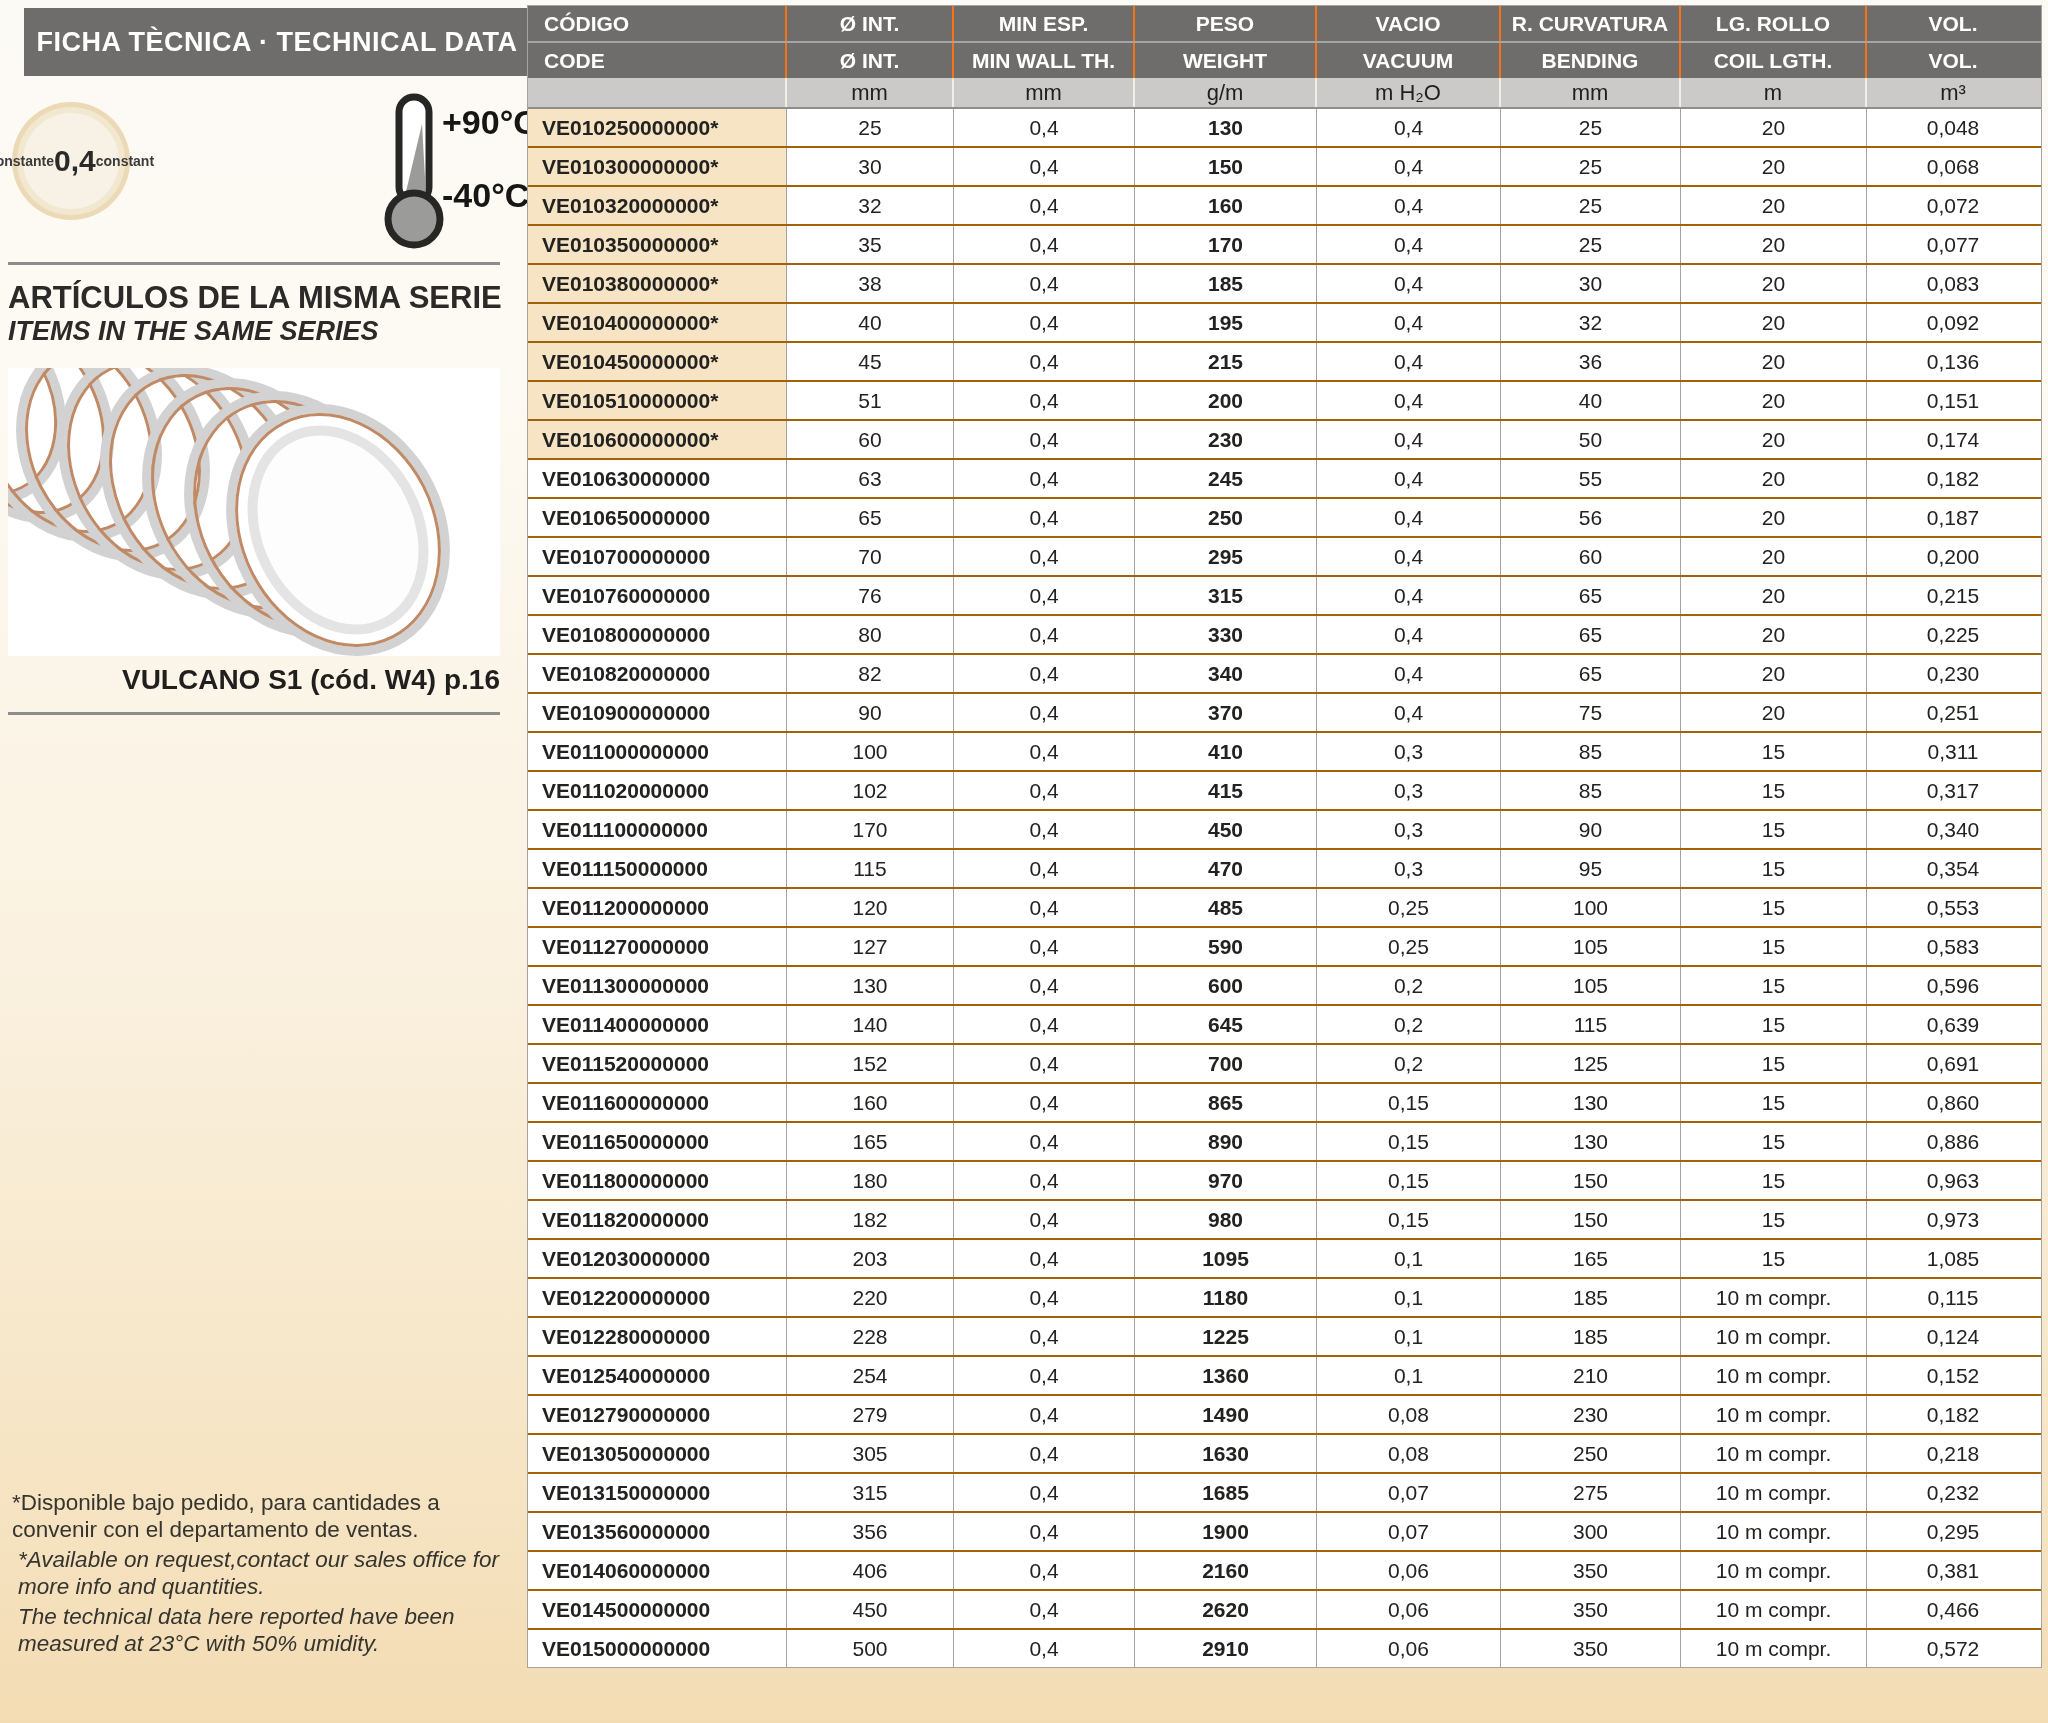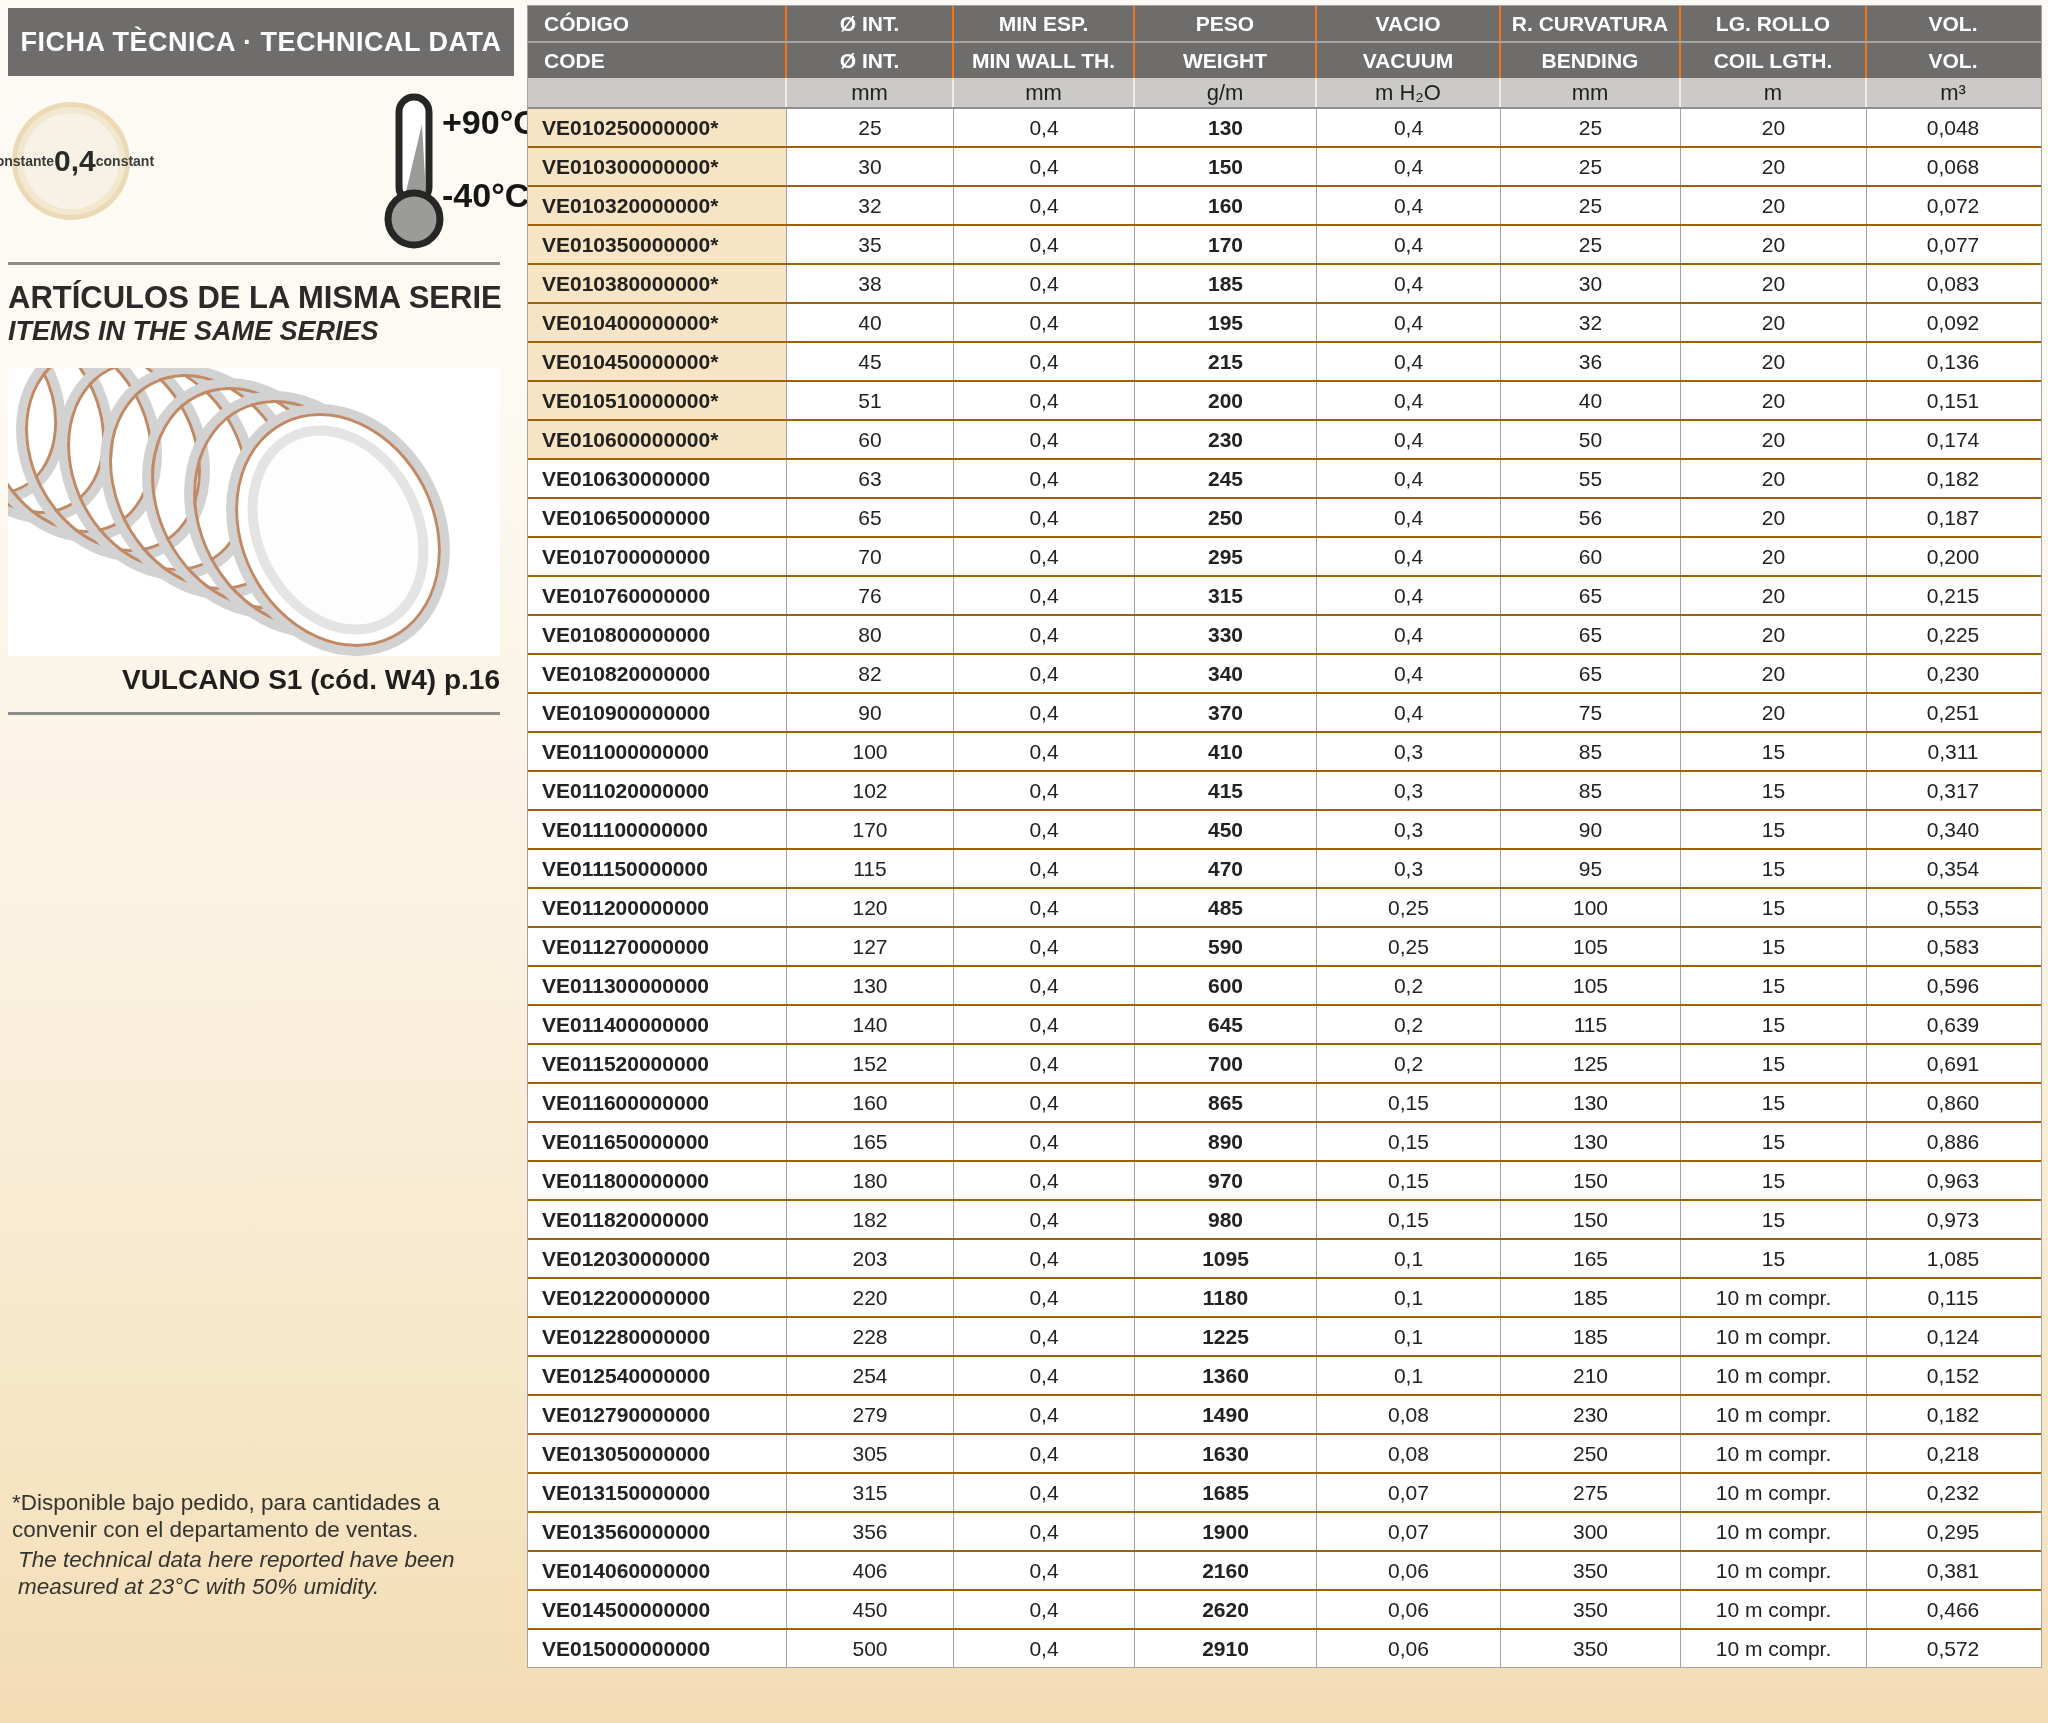--- a/index.html
+++ b/index.html
@@ -3,21 +3,21 @@
 <meta charset="utf-8">
 <style>
   html,body{margin:0;padding:0;}
   body{
     width:2048px;height:1723px;position:relative;overflow:hidden;
     font-family:"Liberation Sans", sans-serif;color:#1d1d1b;
     background:linear-gradient(180deg,#fcfaf4 0%,#fdfaf3 22%,#faf1e0 55%,#f7e7c9 80%,#f3dcb4 100%);
   }
   
   .title-bar{
-    position:absolute;left:8px;top:8px;width:506px;height:68px;
+    position:absolute;left:24px;top:8px;width:506px;height:68px;
     background:#6e6d6b;color:#fff;display:flex;align-items:center;justify-content:center;
     font-weight:bold;font-size:27px;letter-spacing:.5px;
   }
   .badge{
     position:absolute;left:12px;top:102px;width:118px;height:118px;border-radius:50%;
     background:#ecd9b5;display:flex;align-items:center;justify-content:center;
   }
   .badge-inner{
     width:96px;height:96px;border-radius:50%;background:#f7f1e6;border:6px solid #f2e7cf;
     display:flex;flex-direction:row;align-items:center;justify-content:center;
@@ -118,20 +118,21 @@
         <ellipse cx="330" cy="162" rx="80" ry="104" transform="rotate(-27 330 162)" fill="#fdfdfd" stroke="#e4e4e4" stroke-width="10"></ellipse>
       </g>
   </svg>
 </div>
 
 <div class="caption">VULCANO S1 (cód. W4) p.16</div>
 <div class="divider d2"></div>
 
 <div class="footnotes">
   <p class="fn">*Disponible bajo pedido, para cantidades a convenir con el departamento de ventas.</p>
+  <p class="fn italic">*Available on request,contact our sales office for more info and quantities.</p>
   <p class="fn italic">The technical data here reported have been measured at 23°C with 50% umidity.</p>
 </div>
 
 <div class="dtable">
   <div class="grid hrow hrow1" id="thead1">
       <div class="hc first">CÓDIGO</div>
       <div class="hc">Ø INT.</div>
       <div class="hc">MIN ESP.</div>
       <div class="hc">PESO</div>
       <div class="hc">VACIO</div>

